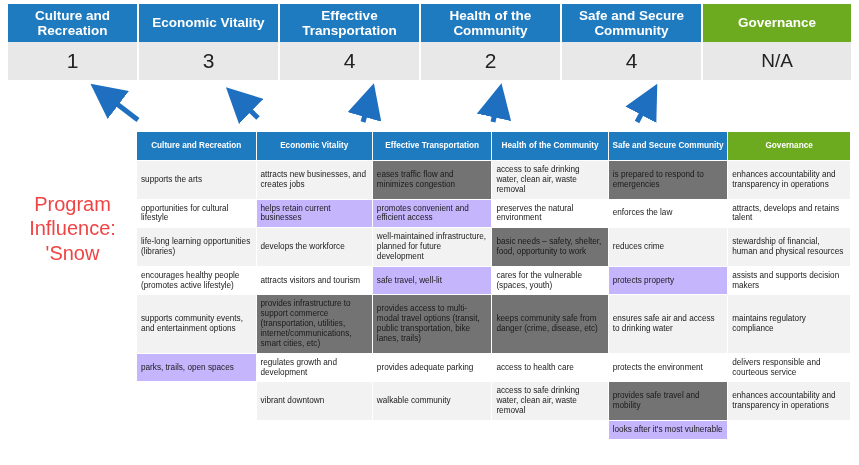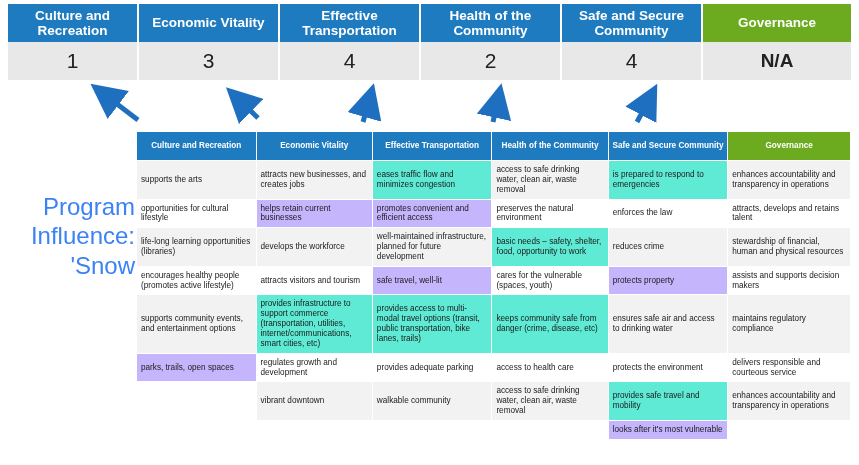--- a/index.html
+++ b/index.html
@@ -55,41 +55,41 @@
     display: flex;
     align-items: center;
     justify-content: center;
     font-size: 21px;
     color: #222222;
     box-sizing: border-box;
     border-right: 2px solid #ffffff;
     background: #e8e8e8;
   }
   .score-cell:last-child { border-right: none; }
-  .score-cell.na { font-size: 19px; font-weight: bold; }
+  .score-cell.na { font-size: 19px; }
 
   
   #arrows {
     position: absolute;
     left: 0;
     top: 80px;
     width: 859px;
     height: 52px;
   }
 
   
   #caption {
     position: absolute;
     left: 10px;
     top: 192px;
     width: 125px;
-    font-size: 24px;
-    color: #3b82f6;
+    font-size: 20px;
+    color: #ef4444;
     line-height: 1.22;
-    text-align: right;
+    text-align: center;
   }
 
   
   #matrix {
     position: absolute;
     left: 136px;
     top: 131px;
     width: 715px;
     border-collapse: collapse;
     table-layout: fixed;
@@ -109,21 +109,21 @@
   #matrix th.h-green { background: #6cab1f; }
   #matrix td {
     font-size: 8.2px;
     color: #1a1a1a;
     vertical-align: middle;
     padding: 4px 4px;
     border: 1px solid #ffffff;
     line-height: 1.2;
     background: #f2f2f2;
   }
-  #matrix td.hl { background: #5eead4; }
+  #matrix td.hl { background: #737373; }
   #matrix td.empty { background: #ffffff; border-color: #ffffff; }
   #matrix tr.alt td { background: #ffffff; }
   #matrix tr.alt td.hl { background: #c4b5fd; }
   #matrix tr.alt td.empty { background: #ffffff; }
 </style>
 </head>
 <body>
 
 <div id="top-band">
   <div class="top-head-cell th-blue" style="width:131px">Culture and Recreation</div>

